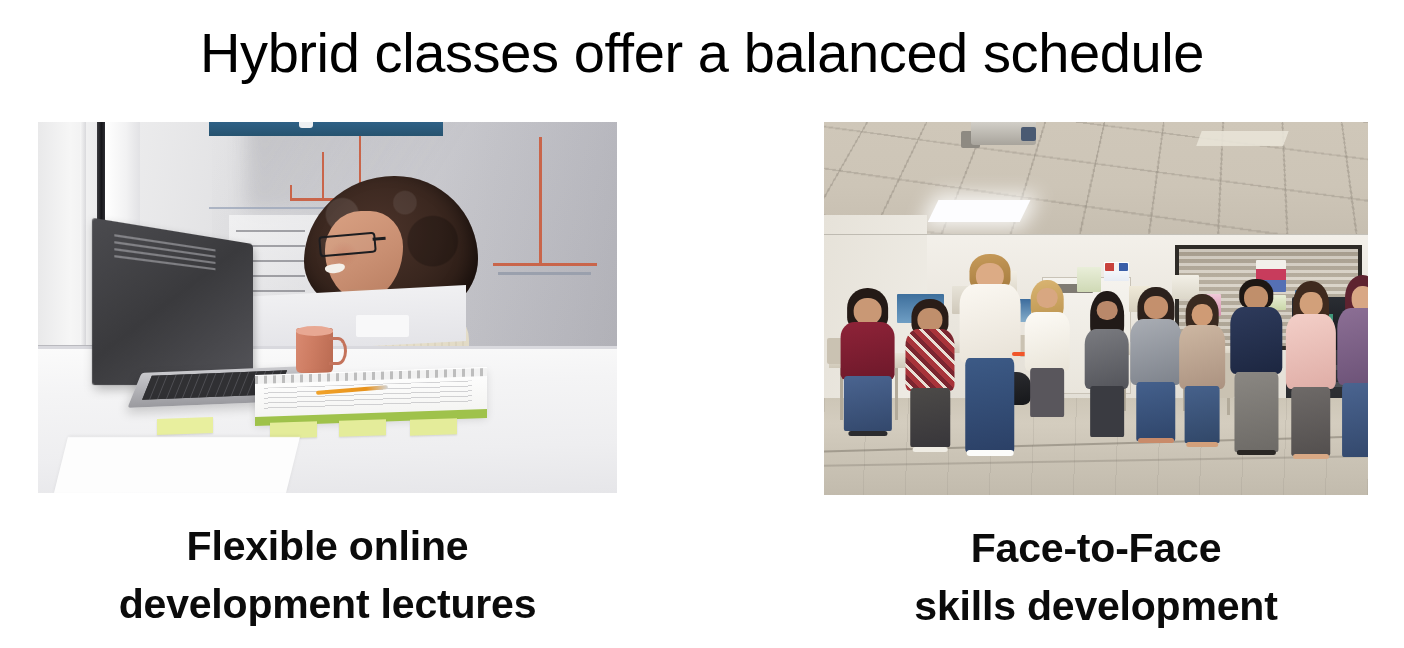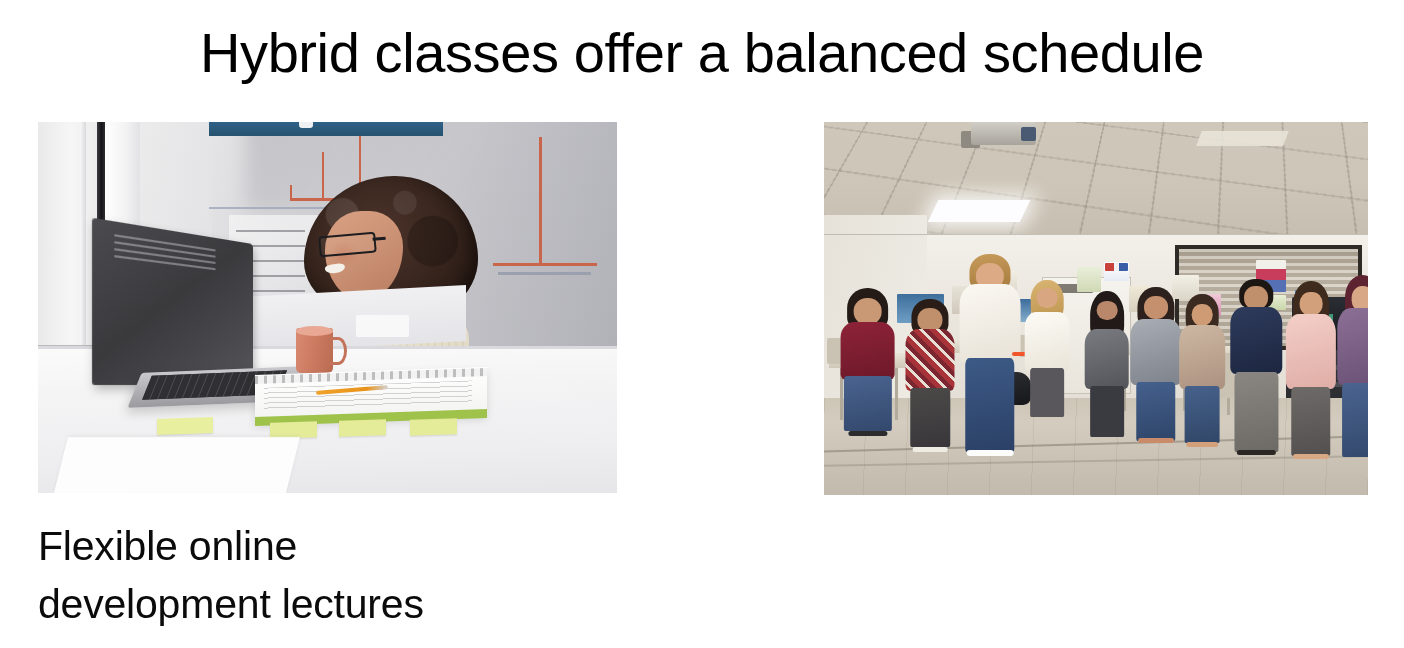--- a/index.html
+++ b/index.html
@@ -40,23 +40,23 @@
   .photo-frame {
     position: relative;
     overflow: hidden;
     background: #cfcfcf;
   }
   #photo-online { width: 579px; height: 371px; }
   #photo-f2f    { width: 544px; height: 373px; }
 
   .caption {
     margin-top: 24px;
-    text-align: left;
+    text-align: center;
     font-size: 41px;
-    font-weight: 400;
+    font-weight: 700;
     line-height: 1.42;
     color: #0b0b0b;
     letter-spacing: -0.2px;
   }
   .caption-line { display: block; }
 
   
   #photo-online .wall {
     position: absolute; inset: 0;
     background:
@@ -761,13 +761,17 @@
     </div>
 
     <div class="person" style="left:93.5%; top:42%; width:11%; height:52%;">
       <div class="hair" style="top:-2%; width:60%; height:24%; background:#5e2330;"></div>
       <div class="head" style="top:4%; width:38%; height:13%; background:#d8a785;"></div>
       <div class="torso" style="top:15%; width:86%; height:40%; background:linear-gradient(165deg,#8c6f95,#6b5176);"></div>
       <div class="legs" style="top:54%; width:70%; height:38%; background:linear-gradient(170deg,#4a6490,#33486c);"></div>
     </div>
   </div>
 
+  <div class="caption panel-caption">
+    <span class="caption-line">Face-to-Face</span>
+    <span class="caption-line">skills development</span>
+  </div>
 </div>
 
 </body></html>

